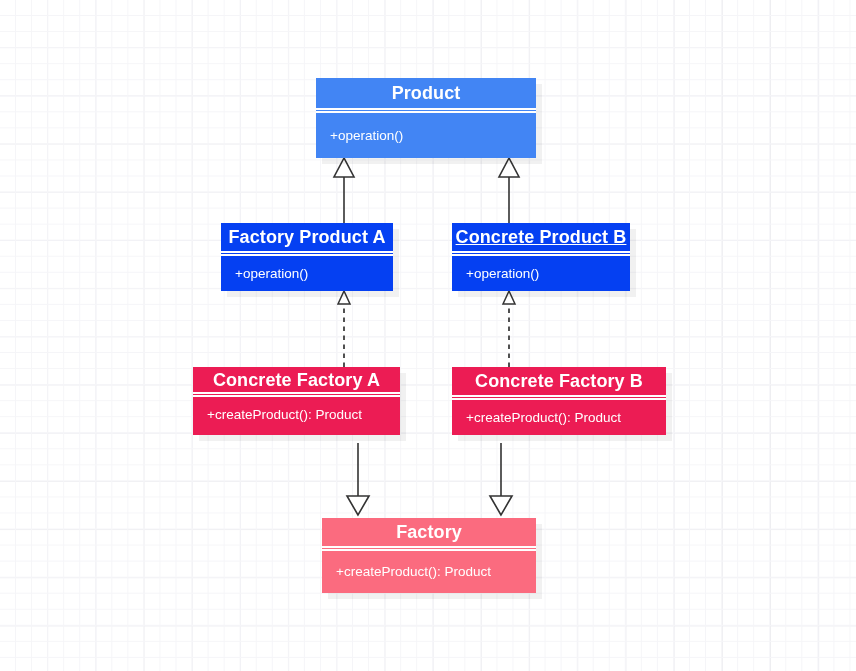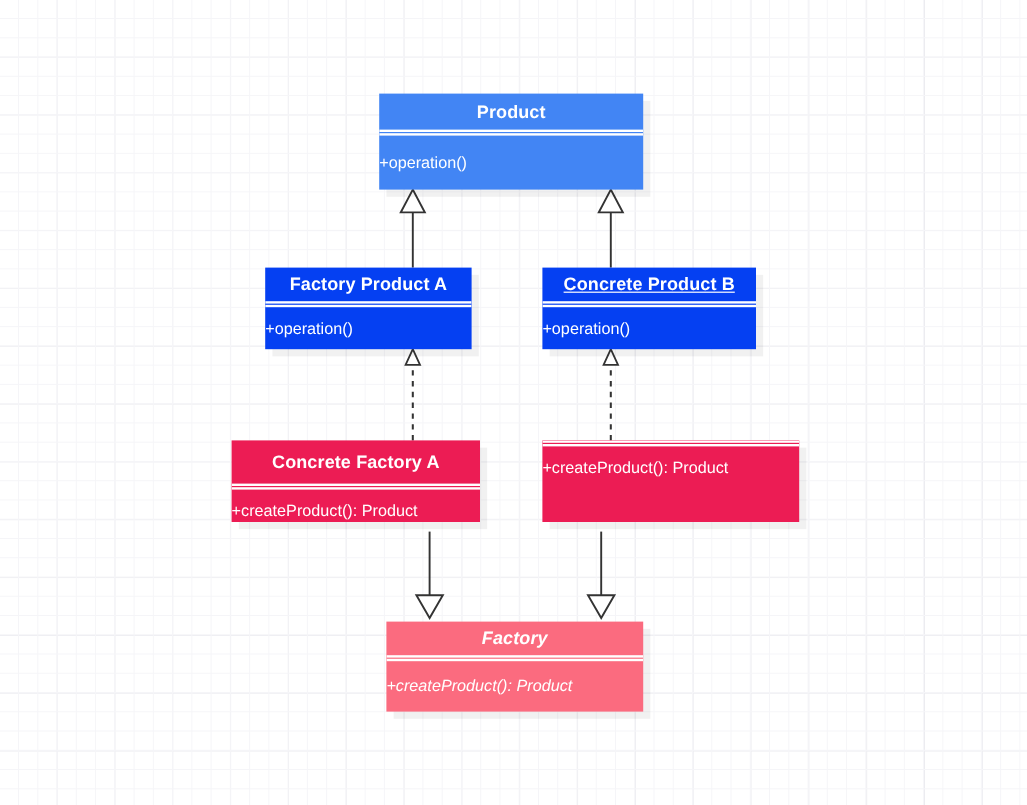--- a/index.html
+++ b/index.html
@@ -57,21 +57,21 @@
     z-index: 3;
     box-sizing: border-box;
     box-shadow: 6px 6px 0 0 rgba(0, 0, 0, 0.055);
     overflow: hidden;
   }
 
   .node-title {
     text-align: center;
     font-weight: bold;
     color: #ffffff;
-    font-size: 15px;
+    font-size: 18px;
     line-height: 1;
     letter-spacing: 0.1px;
     white-space: nowrap;
     display: flex;
     align-items: center;
     justify-content: center;
   }
 
   .node-divider {
     width: 100%;
@@ -79,21 +79,21 @@
     border-bottom: 2px solid #ffffff;
     height: 5px;
     box-sizing: border-box;
   }
 
   .node-members {
     color: #ffffff;
     font-size: 13.5px;
     line-height: 1;
     white-space: nowrap;
-    padding-left: 0;
+    padding-left: 14px;
     display: flex;
     align-items: center;
   }
 
   
   .theme-product        { background-color: #4285f4; }
   .theme-concrete-prod  { background-color: #0540f2; }
   .theme-concrete-fact  { background-color: #ec1c54; }
   .theme-factory        { background-color: #fb6b7f; }
 </style>
@@ -147,29 +147,30 @@
     <div class="node-members" style="height:35px;">+operation()</div>
   </div>
 
   <div class="node theme-concrete-prod" id="node-concrete-product-b" style="left:452px; top:223px; width:178px; height:68px;">
     <div class="node-title" style="height:28px;text-decoration:underline;">Concrete Product B</div>
     <div class="node-divider"></div>
     <div class="node-members" style="height:35px;">+operation()</div>
   </div>
 
   <div class="node theme-concrete-fact" id="node-concrete-factory-a" style="left:193px; top:367px; width:207px; height:68px;">
-    <div class="node-title" style="height:36px;">Concrete Factory A</div>
+    <div class="node-title" style="height:25px;">Concrete Factory A</div>
     <div class="node-divider"></div>
     <div class="node-members" style="height:35px;">+createProduct(): Product</div>
   </div>
 
   <div class="node theme-concrete-fact" id="node-concrete-factory-b" style="left:452px; top:367px; width:214px; height:68px;">
+    <div class="node-title" style="height:28px;">Concrete Factory B</div>
     <div class="node-divider"></div>
     <div class="node-members" style="height:35px;">+createProduct(): Product</div>
   </div>
 
-  <div class="node theme-factory" id="node-factory" style="left:322px; top:518px; width:214px; height:75px;font-style:italic;">
+  <div class="node theme-factory" id="node-factory" style="left:322px; top:518px; width:214px; height:75px;">
     <div class="node-title" style="height:28px;">Factory</div>
     <div class="node-divider"></div>
     <div class="node-members" style="height:42px;">+createProduct(): Product</div>
   </div>
 
 </div>
 
 </body></html>

